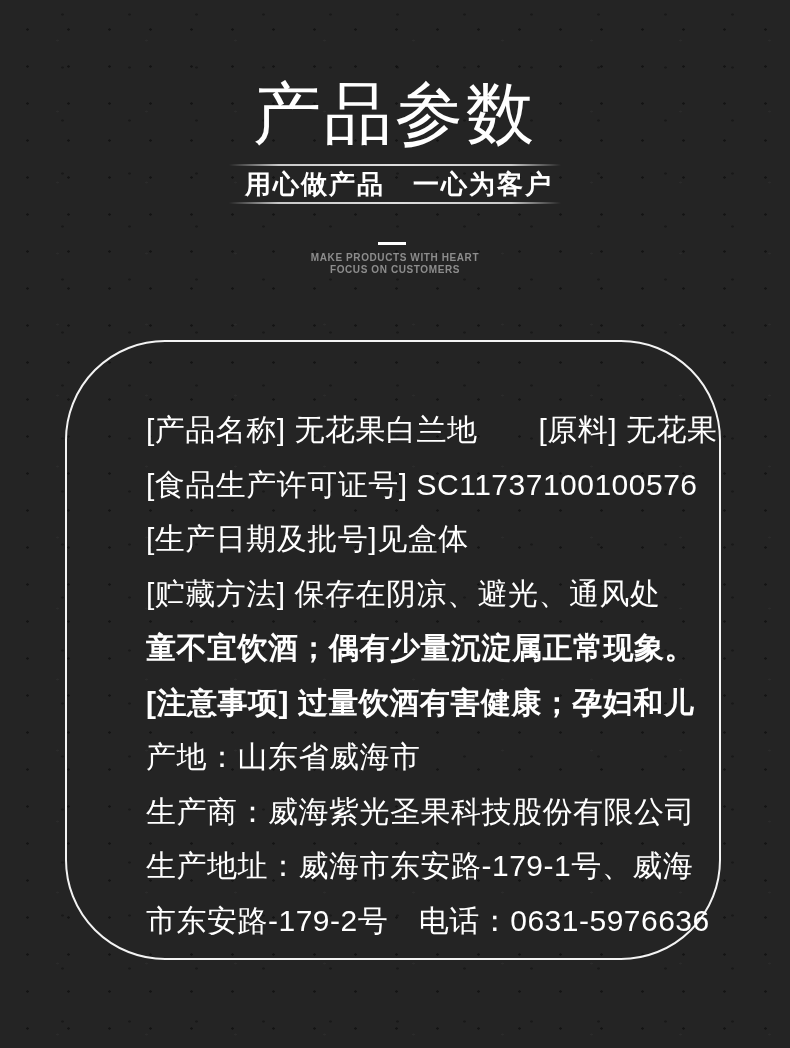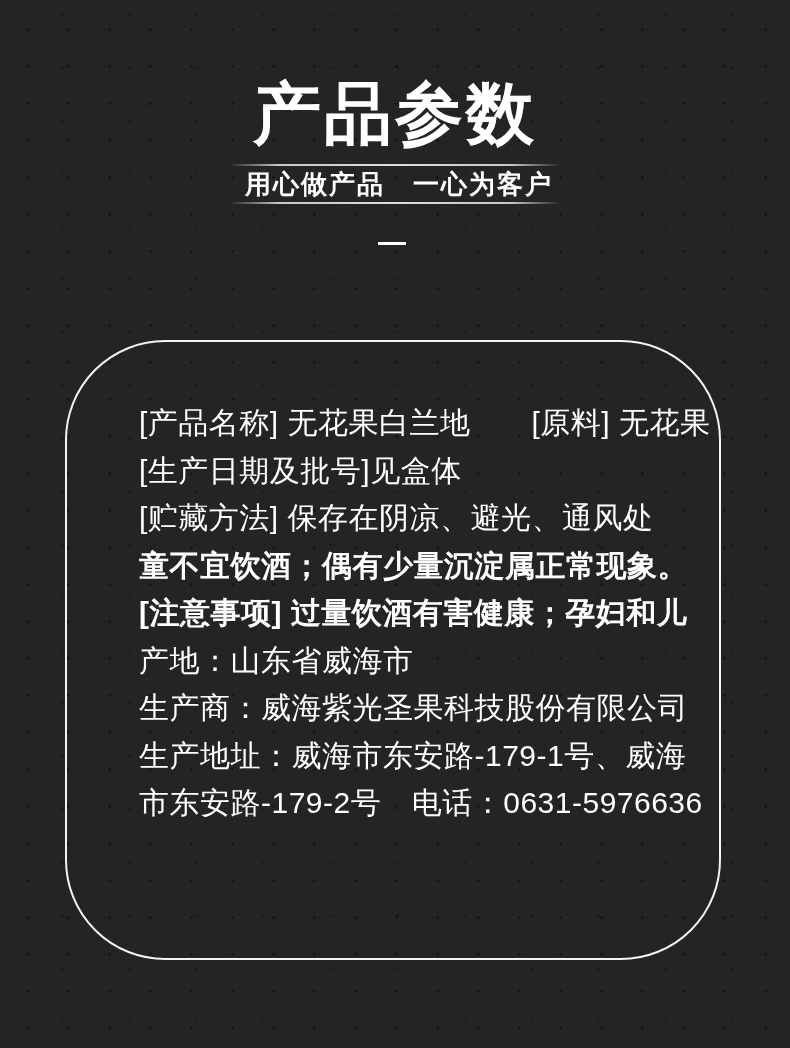--- a/index.html
+++ b/index.html
@@ -31,21 +31,21 @@
   
   .page-title {
     position: absolute;
     top: 74px;
     left: 0;
     width: 100%;
     text-align: center;
     font-family: "Liberation Serif", "DejaVu Serif", serif;
     font-size: 68px;
     line-height: 80px;
-    font-weight: 700;
+    font-weight: 400;
     letter-spacing: 3px;
     color: #ffffff;
   }
   .divider {
     position: absolute;
     left: 229px;
     width: 332px;
     height: 2px;
     background: linear-gradient(90deg,
       rgba(255,255,255,0) 0%,
@@ -100,21 +100,21 @@
     border-radius: 100px;
     box-sizing: border-box;
   }
   .spec-lines {
     position: absolute;
     left: 67px;
     top: 55px;
     right: 10px;
   }
   .spec-lines p {
-    margin: 5px;
+    margin: 12px;
     font-size: 30px;
     line-height: 42.5px;
     letter-spacing: 0.5px;
     font-weight: 500;
     color: #ffffff;
     white-space: nowrap;
   }
   .spec-lines p.bold {
     font-weight: 700;
   }
@@ -127,24 +127,29 @@
   <div class="page-title">产品参数</div>
 
   <div class="divider divider-top"></div>
 
   <div class="subtitle">用心做产品　一心为客户</div>
 
   <div class="divider divider-bottom"></div>
 
   <div class="accent-dash"></div>
 
+  <div class="tagline">
+    <div>MAKE PRODUCTS WITH HEART</div>
+    <div>FOCUS ON CUSTOMERS</div>
+  </div>
 
   <div class="spec-panel">
     <div class="spec-lines">
       <p>[产品名称] 无花果白兰地　　[原料] 无花果</p>
+      <p>[食品生产许可证号] SC11737100100576</p>
       <p>[生产日期及批号]见盒体</p>
       <p>[贮藏方法] 保存在阴凉、避光、通风处</p>
       <p class="bold">童不宜饮酒；偶有少量沉淀属正常现象。</p>
       <p class="bold">[注意事项] 过量饮酒有害健康；孕妇和儿</p>
       <p>产地：山东省威海市</p>
       <p>生产商：威海紫光圣果科技股份有限公司</p>
       <p>生产地址：威海市东安路-179-1号、威海</p>
       <p>市东安路-179-2号　电话：0631-5976636</p>
     </div>
   </div>

